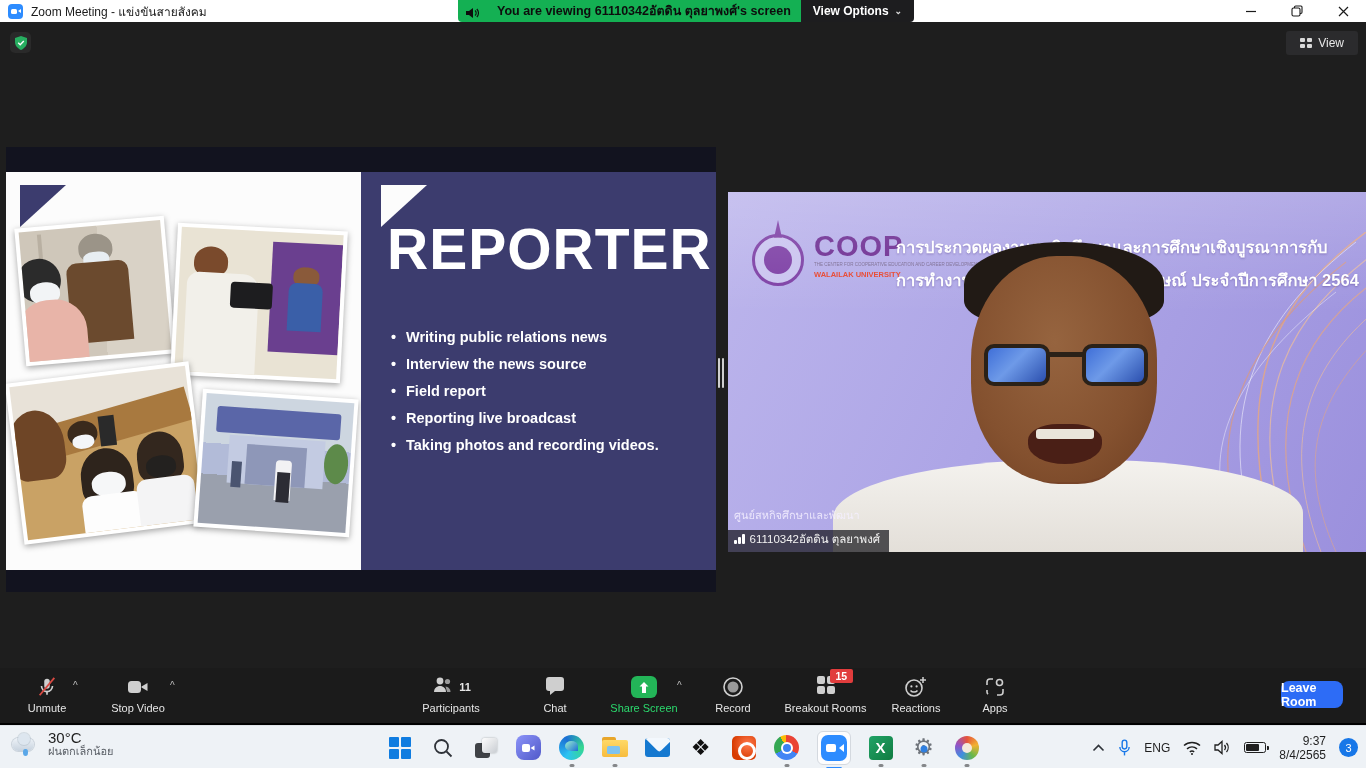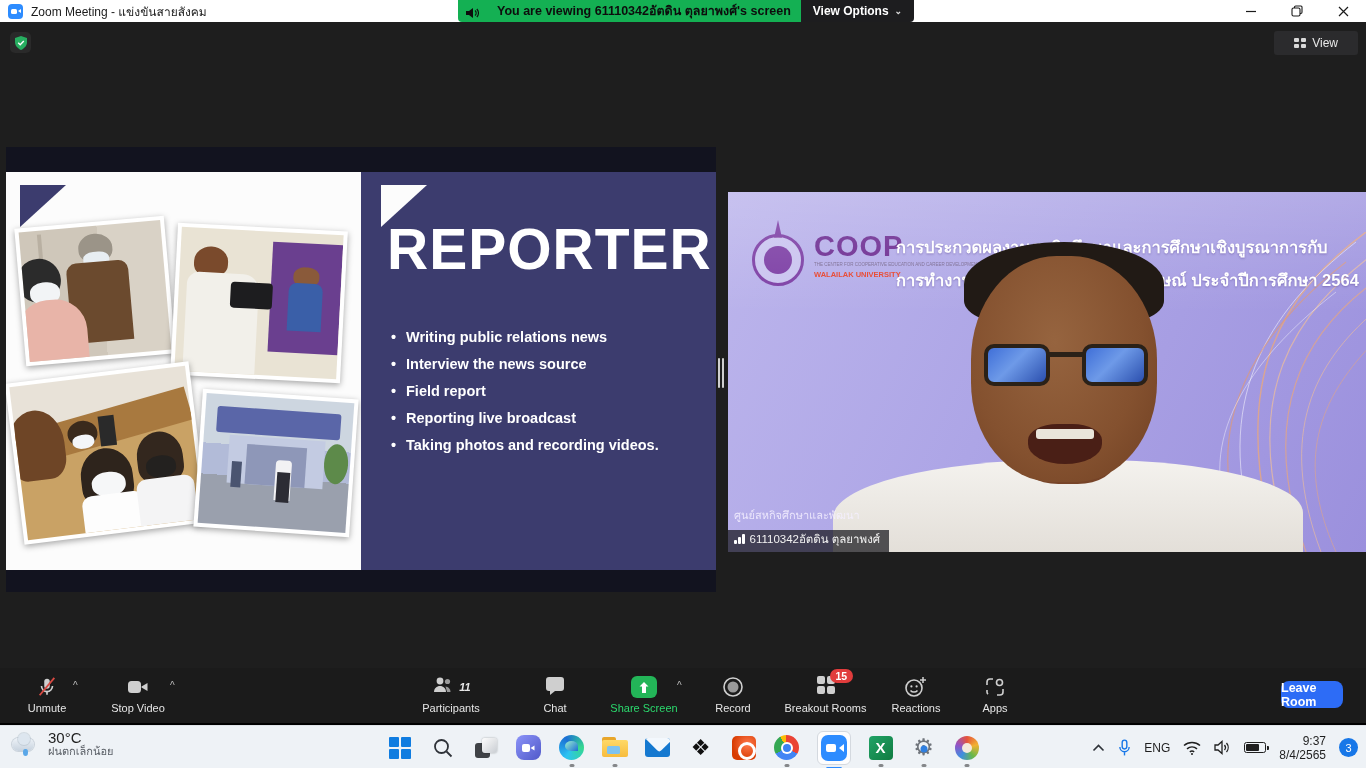--- a/index.html
+++ b/index.html
@@ -21,21 +21,21 @@
   .share-banner { position:absolute; left:458px; top:0; height:22px; display:flex; z-index:40; border-radius:0 0 4px 4px; overflow:hidden; }
   .share-banner .green { background:#14b053; display:flex; align-items:center; padding:0 10px 0 8px; }
   .share-banner .green .txt { font-size:12.5px; font-weight:bold; color:#0d0d0d; white-space:nowrap;margin-left:13px; }
   .speaker-ico { width:13px; height:12px; margin-right:5px; position:relative; }
   .view-options { background:#1d1d1f; color:#fff; display:flex; align-items:center; padding:0 12px; font-size:12px; font-weight:bold; white-space:nowrap; }
   .view-options .chev { margin-left:6px; font-size:9px; color:#ddd; }
 
   
   .meeting { position:absolute; left:0; top:22px; width:1366px; height:701px; background:#1e1e1e; }
   .shield { position:absolute; left:10px; top:10px; width:21px; height:21px; border-radius:5px; background:#2a2a2a; display:flex; align-items:center; justify-content:center; }
-  .view-btn { position:absolute; right:8px; top:9px; height:24px; background:#2b2b2d; border-radius:3px; display:flex; align-items:center; padding:0 20px; color:#e8e8e8; font-size:12px; }
+  .view-btn { position:absolute; right:8px; top:9px; height:24px; background:#2b2b2d; border-radius:3px; display:flex; align-items:center; padding:0 14px; color:#e8e8e8; font-size:12px; }
   .view-btn .grid { width:12px; height:10px; margin-right:6px; display:grid; grid-template-columns:5px 5px; grid-template-rows:4px 4px; gap:1.5px; }
   .view-btn .grid span { background:#d9d9d9; border-radius:1px; }
 
   
   .slide-frame { position:absolute; left:6px; top:125px; width:710px; height:445px; background:#12131f; }
   .slide-white { position:absolute; left:0; top:25px; width:355px; height:398px; background:#fcfcfc; overflow:hidden; }
   .slide-navy { position:absolute; left:355px; top:25px; width:355px; height:398px; background:#3c3c6e; overflow:hidden; }
   .tri { position:absolute; width:46px; height:42px; clip-path:polygon(0 0,100% 0,0 100%); }
   .tri-navy { left:14px; top:13px; background:#3c3c6e; }
   .tri-white { left:20px; top:13px; background:#fcfcfc; }
@@ -99,21 +99,21 @@
 
   
   .toolbar { position:absolute; left:0; bottom:0; width:1366px; height:55px; background:#1b1b1b; z-index:10; }
   .tb-btn { position:absolute; top:7px; display:flex; flex-direction:column; align-items:center; cursor:pointer; }
   .tb-icon { height:24px; display:flex; align-items:center; justify-content:center; }
   .tb-label { margin-top:3px; font-size:11px; color:#e6e6e6; white-space:nowrap; }
   .tb-chev { position:absolute; top:12px; color:#bdbdbd; font-size:10px; }
   .count { color:#e6e6e6; font-size:11px; font-weight:bold; margin-left:4px; }
   .share-ico { width:26px; height:22px; background:#23b558; border-radius:6px; display:flex; align-items:center; justify-content:center; }
   .green-label { color:#2bd96d !important; }
-  .badge { position:absolute; top:-6px; left:14px; background:#e13c3c; color:#fff; font-size:10.5px; font-weight:bold; border-radius:7px; padding:1px 6px; }
+  .badge { position:absolute; top:-6px; left:14px; background:#e13c3c; color:#fff; font-size:10.5px; font-weight:bold; border-radius:2px; padding:1px 6px; }
   .leave-btn { position:absolute; right:23px; top:13px; width:62px; height:27px; background:#2d6cf6; border-radius:8px; color:#fff; font-size:12.5px; font-weight:bold; display:flex; align-items:center; justify-content:center; cursor:pointer; }
 
   
   .taskbar { position:absolute; left:0; top:725px; width:1366px; height:43px; background:#eef2f6; border-top:1px solid #dfe3e8; z-index:50; }
   .weather { position:absolute; left:10px; top:4px; display:flex; align-items:center; gap:8px; }
   .cloud { position:relative; width:30px; height:24px; }
   .cloud::before { content:""; position:absolute; left:2px; top:6px; width:22px; height:13px; background:linear-gradient(180deg,#eef3f8,#c7d2de); border-radius:8px; box-shadow:0 0 0 1px rgba(150,165,180,.4); }
   .cloud::after { content:""; position:absolute; left:8px; top:1px; width:12px; height:12px; background:#dde6ef; border-radius:50%; box-shadow:0 0 0 1px rgba(150,165,180,.3); }
   .drop { position:absolute; left:13px; bottom:0; width:5px; height:7px; background:#5aa7e8; border-radius:50% 50% 60% 60%; }
   .weather .t1 { font-size:15px; color:#1f1f1f; line-height:15px; }
@@ -368,21 +368,21 @@
           <svg width="24" height="20" viewBox="0 0 24 20">
               <rect x="2" y="4" width="13" height="12" rx="3.5" fill="#cfcfcf"></rect>
               <path d="M15.5 9.5l6-3.4v7.8l-6-3.4z" fill="#cfcfcf"></path>
             </svg>
         </div>
         <div class="tb-label">Stop Video</div>
       </div>
       <div class="tb-chev" style="left:170px;">^</div>
 
       <div class="tb-btn" style="left:411px;width:80px;">
-        <div class="tb-icon" style="font-style:italic;">
+        <div class="tb-icon" style="">
           <span>
             <svg width="24" height="18" viewBox="0 0 24 18">
                 <circle cx="9" cy="5" r="3.4" fill="#cfcfcf"></circle>
                 <path d="M3 16c0-3.6 2.7-6 6-6s6 2.4 6 6z" fill="#cfcfcf"></path>
                 <circle cx="16.5" cy="5.5" r="2.6" fill="#9a9a9a"></circle>
                 <path d="M14.5 10.4c2.8.2 5 2.3 5 5.6h-3.4" fill="#9a9a9a"></path>
               </svg>
           </span>
           <span class="count">11</span>
         </div>

